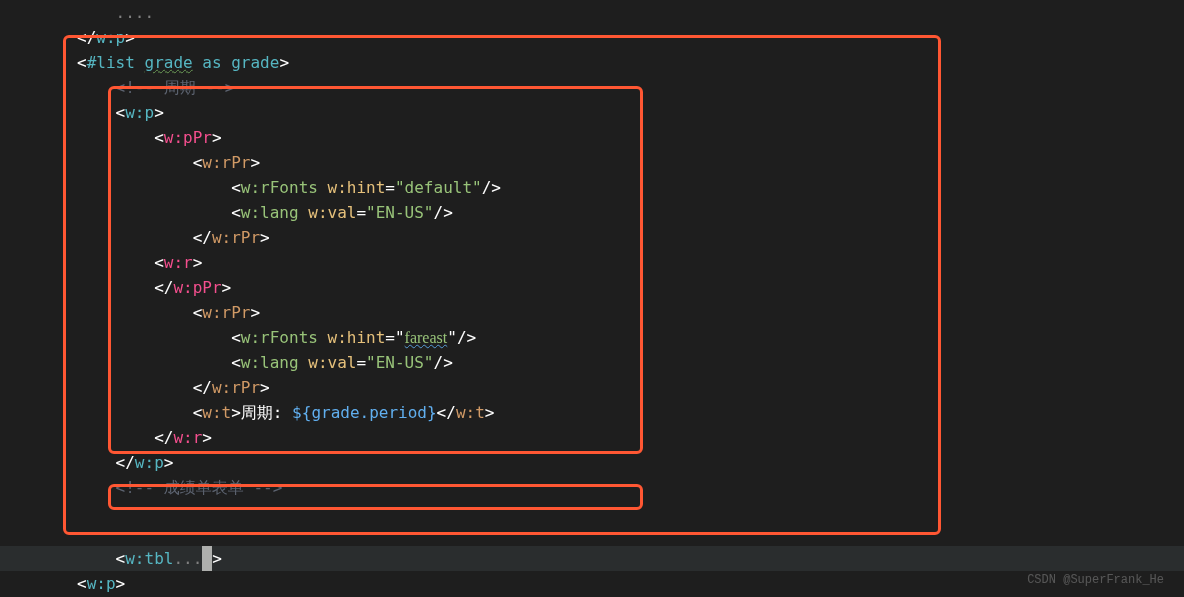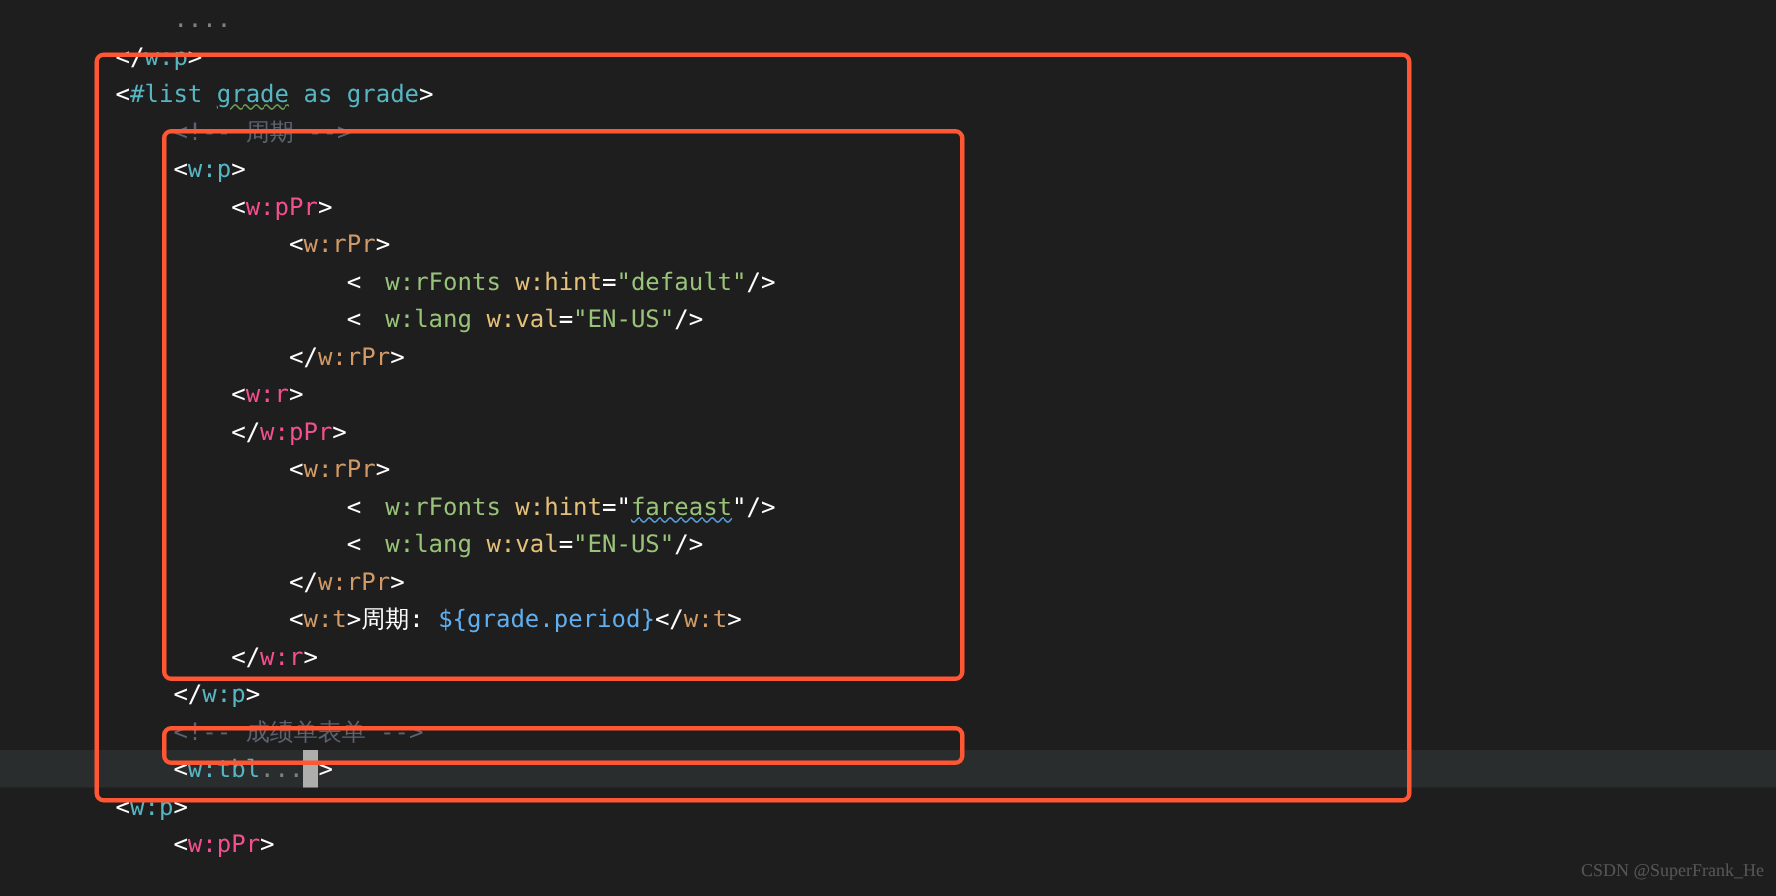--- a/index.html
+++ b/index.html
@@ -17,28 +17,30 @@
   .code-area {
     padding: 0;
     position: relative;
   }
   .line {
     white-space: pre;
     position: relative;
   }
   .highlighted-line {
     background: #2a2d2e;
+    margin-top: 46px;
   }
   .underline-squiggle {
     text-decoration: underline wavy #6a9955;
     text-decoration-thickness: 1px;
   }
   .underline-squiggle2 {
     text-decoration: underline wavy #569cd6;
     text-decoration-thickness: 1px;
+    font-family: Liberation Serif, serif;
   }
   .cursor-block {
     background: #aeafad;
     color: #1e1e1e;
     display: inline-block;
     width: 10px;
   }
   
   
   .box-outer {
@@ -46,31 +48,31 @@
     border: 3px solid #ff5733;
     border-radius: 6px;
     pointer-events: none;
   }
   .box1 { top: 35px; left: 63px; width: 878px; height: 500px; }
   .box2 { top: 86px; left: 108px; width: 535px; height: 368px; }
   .box3 { top: 484px; left: 108px; width: 535px; height: 26px; }
   
   .watermark {
     position: absolute;
-    right: 8px;
+    right: 20px;
     bottom: 4px;
     color: rgba(255,255,255,0.25);
     font-size: 12px;
-    font-family: Liberation Serif, serif;
+    font-family: Liberation Mono, monospace;
   }
 
   .c-gray { color: #808080; }
   .c-cyan { color: #56b6c2; }
   .c-pink { color: #f44f8e; margin-top: 41px; }
-  .c-green { color: #98c379; margin-left: 16px; }
+  .c-green { color: #98c379; }
   .c-orange { color: #d19a66; margin-top: 16px; }
   .c-yellow { color: #e5c07b; }
   .c-blue { color: #61afef; }
   .c-white { color: #ffffff; }
   .c-comment { color: #5c6370; }
   .c-str { color: #98c379; }
   .c-lblue { color: #56b6c2; }
 </style>
 </head>
 <body>

